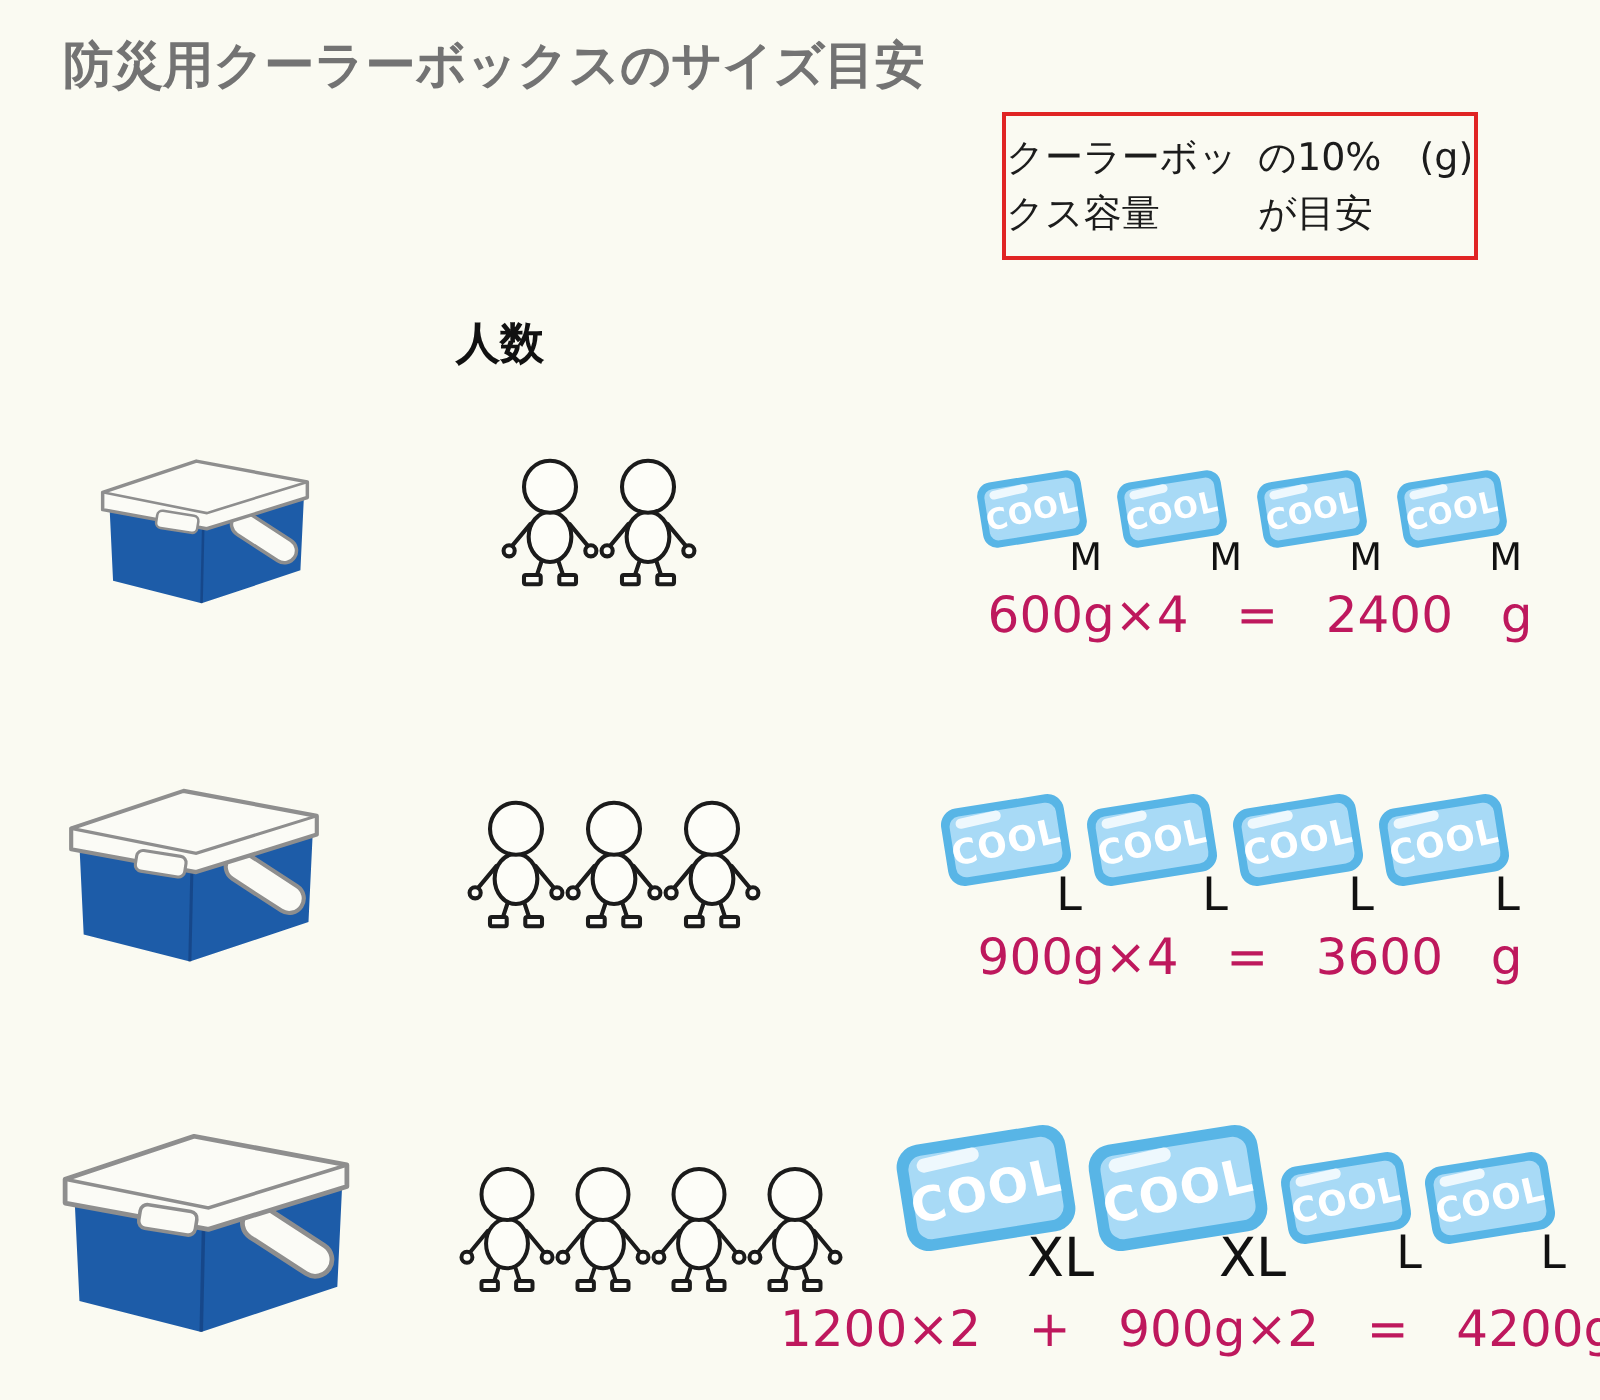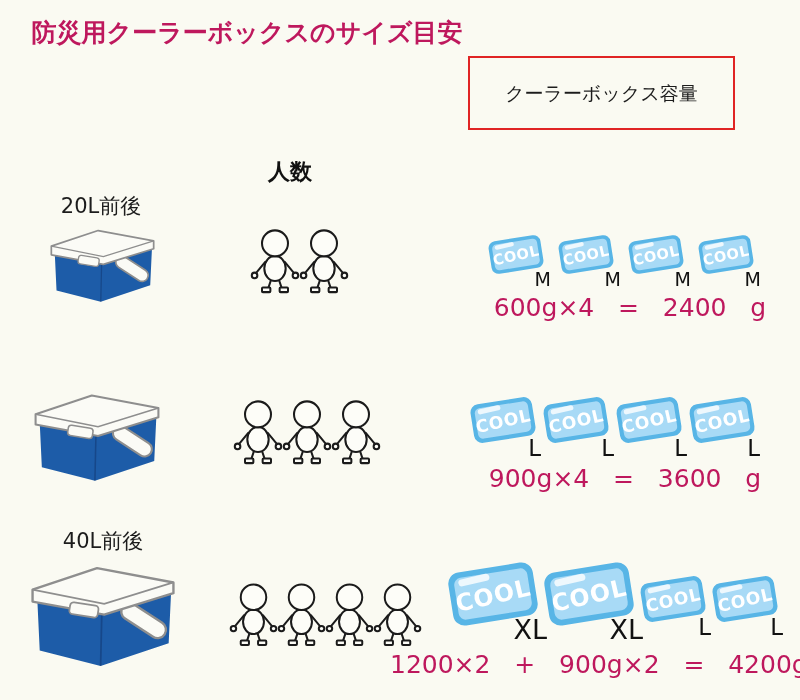--- a/index.html
+++ b/index.html
@@ -7,30 +7,30 @@
     width:800px;height:700px;
     background:#FAFAF2;
     font-family:"DejaVu Sans","Liberation Sans",sans-serif;
     color:#1c1c1c;
     overflow:hidden;
   }
   .canvas{position:relative;width:800px;height:700px;}
 
   
   .title{position:absolute;left:8px;top:14px;width:478px;text-align:center;
-         font-weight:bold;font-size:25px;line-height:38px;color:#be185d;}
-
-  
-  .note-box{position:absolute;left:468px;top:56px;width:267px;height:74px;
+         font-weight:bold;font-size:25px;line-height:38px;color:#737373;}
+
+  
+  .note-box{position:absolute;left:501px;top:56px;width:238px;height:74px;
             box-sizing:border-box;border:2px solid #E02424;
             display:flex;flex-direction:row;justify-content:center;align-items:center;
             font-size:19px;line-height:28px;color:#1c1c1c;background:transparent;}
 
   
-  .col-header{position:absolute;font-weight:bold;font-size:22px;text-align:center;color:#111;}
+  .col-header{position:absolute;font-weight:bold;font-size:22px;color:#111;}
   .people-header{left:228px;top:157px;width:124px;}
   .coolant-header{left:500px;top:157px;width:260px;}
 
   
   .size-label{position:absolute;font-size:21px;text-align:center;width:130px;color:#1c1c1c;}
   .size-label.r1{left:36px;top:192px;}
   .size-label.r2{left:36px;top:357px;}
   .size-label.r3{left:38px;top:527px;}
 
   
@@ -114,25 +114,25 @@
 </svg>
 
 <div class="canvas">
 
   <div class="title">
     <div>防災用クーラーボックスのサイズ目安</div>
   </div>
 
   <div class="note-box">
     <div>クーラーボックス容量</div>
+    <div>の10%　(g)が目安</div>
   </div>
 
   <div class="col-header people-header">人数</div>
 
-  <div class="size-label r1">20L前後</div>
 
   <div class="cooler r1">
     <svg width="115" height="85" viewBox="0 0 132 98">
         <use href="#cooler-sym"></use>
       </svg>
   </div>
 
   <div class="people r1">
     <svg width="52" height="70" viewBox="0 0 56 72">
         <use href="#person-sym"></use>
@@ -212,21 +212,20 @@
     <div class="pack l">
       <svg viewBox="0 0 100 64">
           <use href="#pack-sym"></use>
         </svg>
       <span class="pack-size">L</span>
     </div>
   </div>
 
   <div class="equation r2">900g×4   =   3600   g</div>
 
-  <div class="size-label r3">40L前後</div>
 
   <div class="cooler r3">
     <svg width="158" height="117" viewBox="0 0 132 98">
         <use href="#cooler-sym"></use>
       </svg>
   </div>
 
   <div class="people r3">
     <svg width="51" height="69" viewBox="0 0 56 72">
         <use href="#person-sym"></use>

